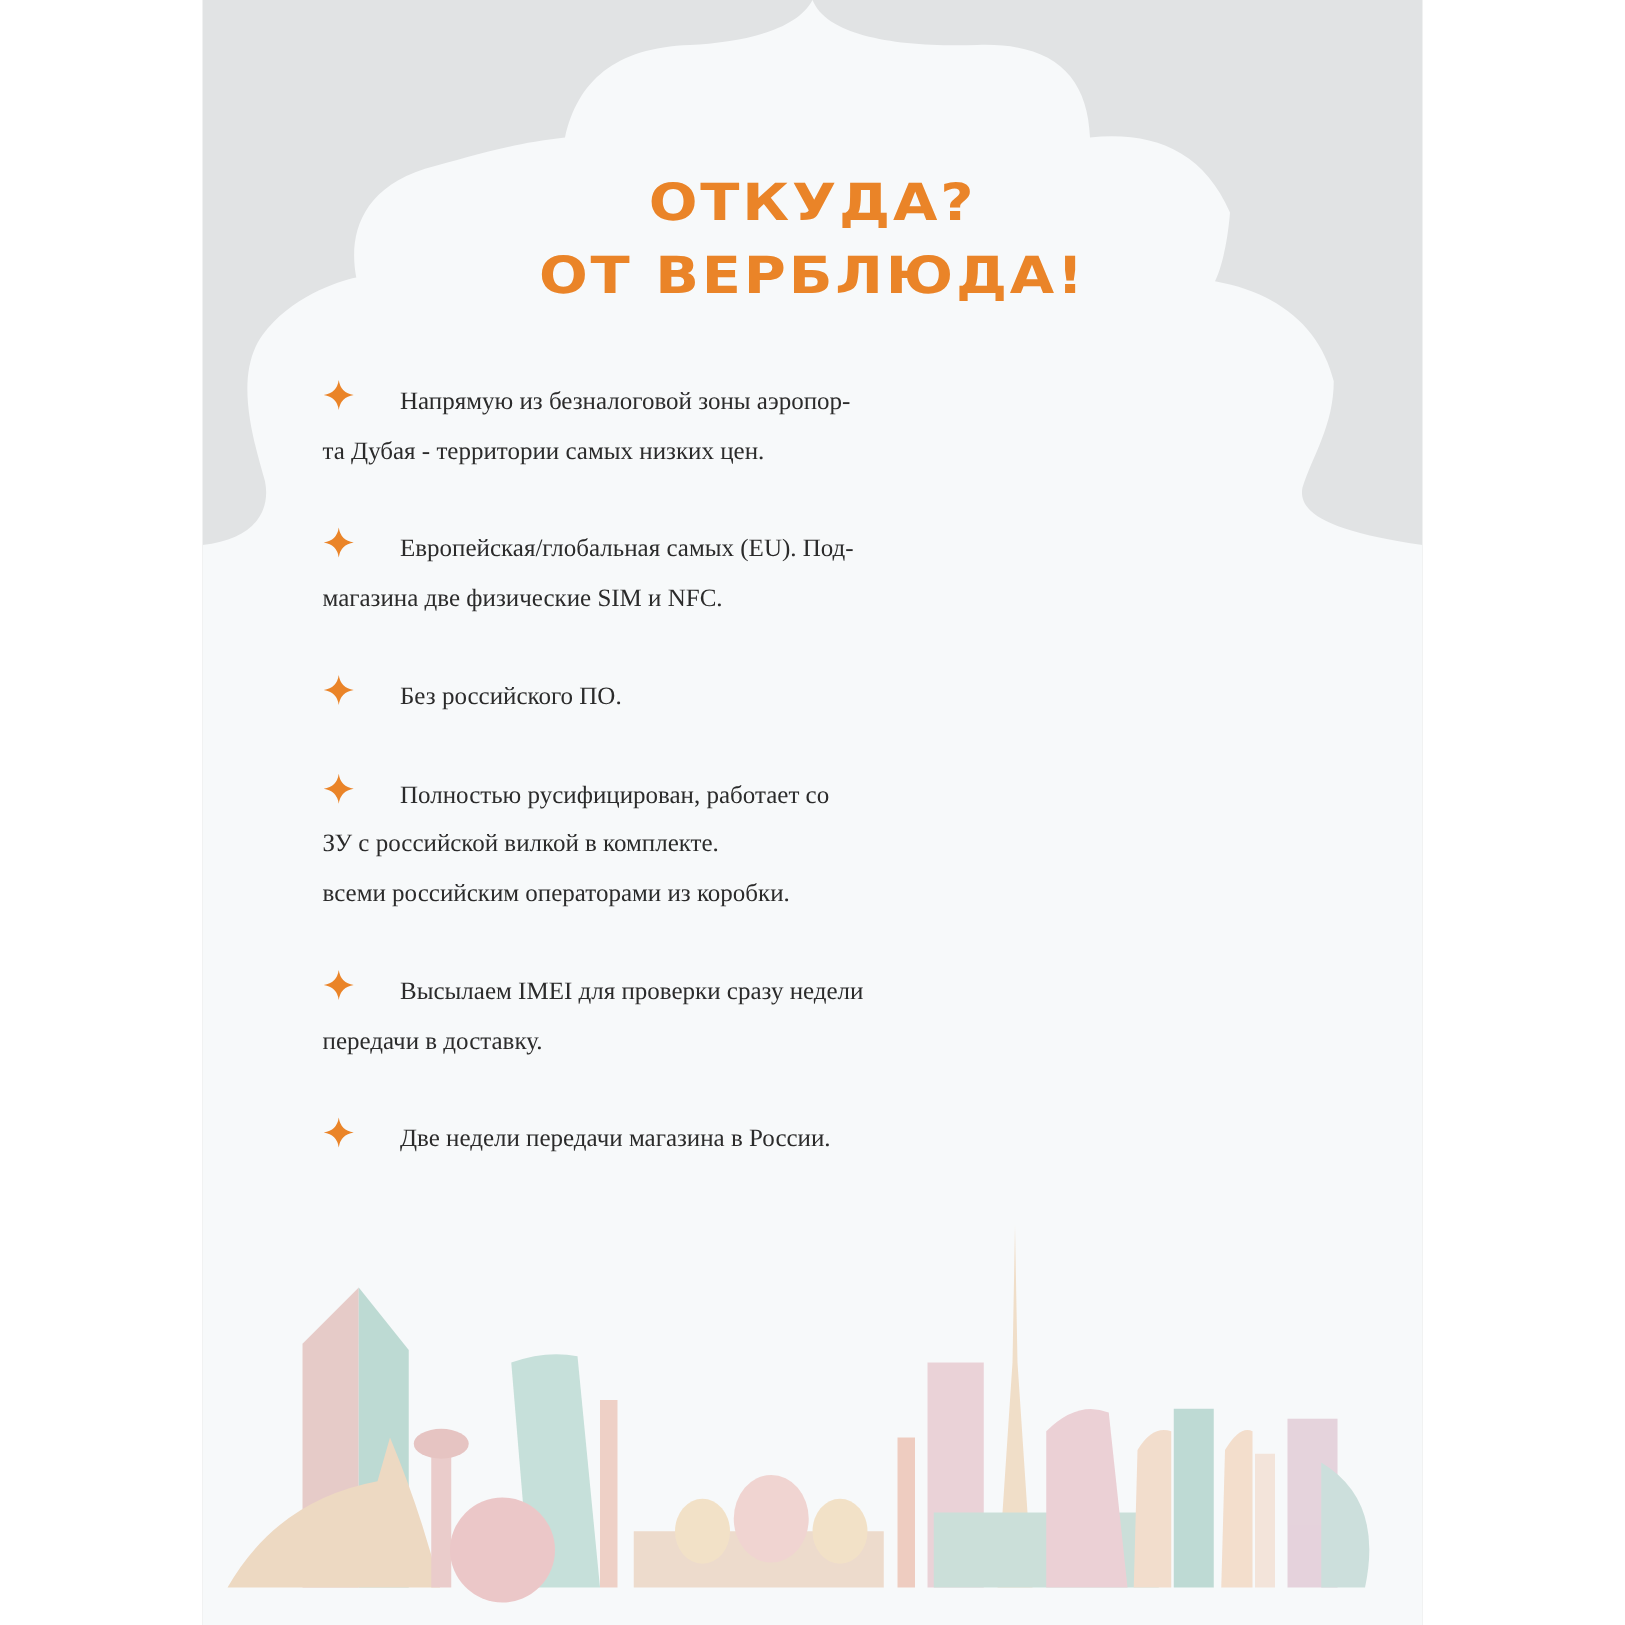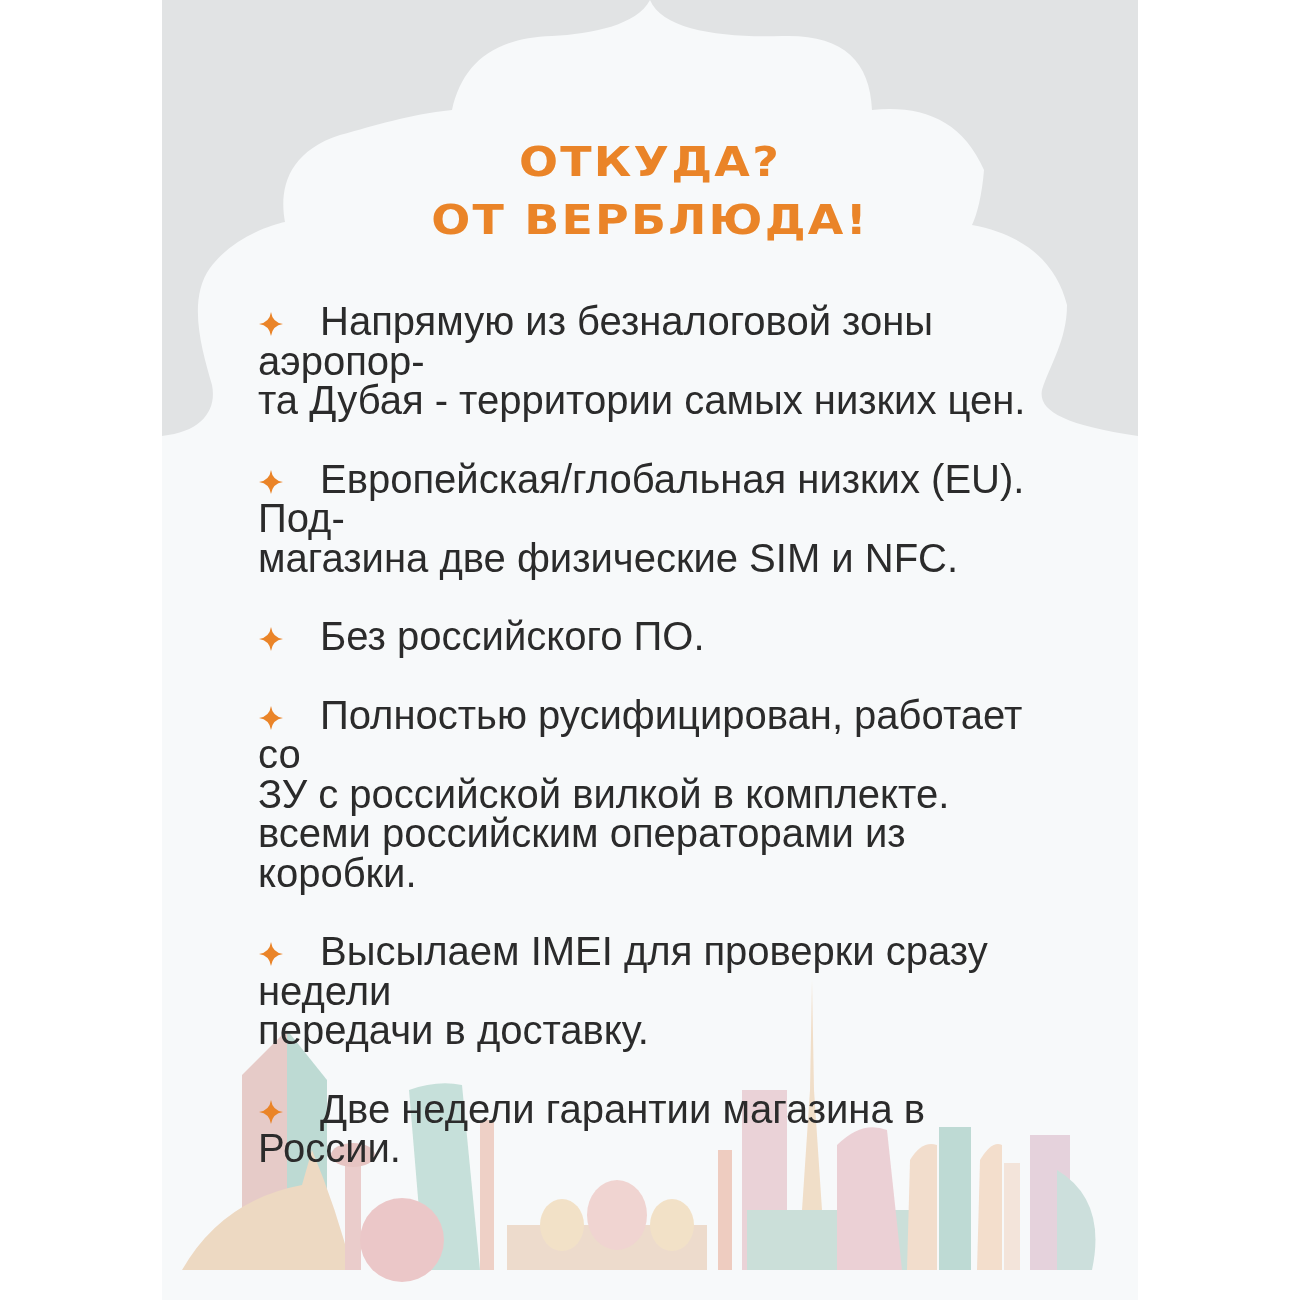--- a/index.html
+++ b/index.html
@@ -4,22 +4,22 @@
   <style>
     html, body { margin:0; padding:0; background:#ffffff; }
     body { width:1300px; height:1300px; position:relative; overflow:hidden; }
     .panel { position:absolute; left:162px; top:0; width:976px; height:1300px; background:#e1e3e4; overflow:hidden; }
     .panel svg.dome { position:absolute; left:0; top:0; }
     .skyline { position:absolute; left:0; top:970px; }
     .title { position:absolute; left:0; width:976px; top:133px; text-align:center;
       font-family:"DejaVu Sans", sans-serif; font-weight:bold; color:#ea8428;
       font-size:41px; line-height:58px; letter-spacing:2px; transform:scaleX(1.12); transform-origin:center; }
     .title div { white-space:nowrap; }
-    .list { position:absolute; left:96px; top:302px; width:800px; font-family:Liberation Sans, sans-serif;
-      color:#2b2b2b; font-size:40px; line-height:39.5px; }
+    .list { position:absolute; left:96px; top:302px; width:800px; font-family:Liberation Serif, serif;
+      color:#2b2b2b; font-size:20px; line-height:39.5px; }
     .item { position:relative; margin:0 0 39px 0; }
     .star { display:inline-block; width:26px; height:26px; margin-right:36px; vertical-align:-2px; }
     .star svg { display:block; }
   </style>
 </head>
 <body>
 
 <div class="panel">
   <svg class="dome" width="976" height="1300" viewBox="0 0 976 1300">
     <path fill="#f7f9fa" d="
@@ -88,21 +88,21 @@
   <div class="list">
     <div class="item">
       <div><span class="star"><svg width="26" height="26" viewBox="0 0 26 26">
               <path d="M13 1 Q14.5 11.5 25 13 Q14.5 14.5 13 25 Q11.5 14.5 1 13 Q11.5 11.5 13 1 Z" fill="#ea8428"></path>
             </svg></span><span>Напрямую из безналоговой зоны аэропор-</span></div>
       <div>та Дубая - территории самых низких цен.</div>
     </div>
     <div class="item">
       <div><span class="star"><svg width="26" height="26" viewBox="0 0 26 26">
               <path d="M13 1 Q14.5 11.5 25 13 Q14.5 14.5 13 25 Q11.5 14.5 1 13 Q11.5 11.5 13 1 Z" fill="#ea8428"></path>
-            </svg></span><span>Европейская/глобальная низких (EU). Под-</span></div>
+            </svg></span><span>Европейская/глобальная самых (EU). Под-</span></div>
       <div>магазина две физические SIM и NFC.</div>
     </div>
     <div class="item">
       <div><span class="star"><svg width="26" height="26" viewBox="0 0 26 26">
               <path d="M13 1 Q14.5 11.5 25 13 Q14.5 14.5 13 25 Q11.5 14.5 1 13 Q11.5 11.5 13 1 Z" fill="#ea8428"></path>
             </svg></span><span>Без российского ПО.</span></div>
     </div>
     <div class="item">
       <div><span class="star"><svg width="26" height="26" viewBox="0 0 26 26">
               <path d="M13 1 Q14.5 11.5 25 13 Q14.5 14.5 13 25 Q11.5 14.5 1 13 Q11.5 11.5 13 1 Z" fill="#ea8428"></path>
@@ -112,16 +112,16 @@
     </div>
     <div class="item">
       <div><span class="star"><svg width="26" height="26" viewBox="0 0 26 26">
               <path d="M13 1 Q14.5 11.5 25 13 Q14.5 14.5 13 25 Q11.5 14.5 1 13 Q11.5 11.5 13 1 Z" fill="#ea8428"></path>
             </svg></span><span>Высылаем IMEI для проверки сразу недели</span></div>
       <div>передачи в доставку.</div>
     </div>
     <div class="item">
       <div><span class="star"><svg width="26" height="26" viewBox="0 0 26 26">
               <path d="M13 1 Q14.5 11.5 25 13 Q14.5 14.5 13 25 Q11.5 14.5 1 13 Q11.5 11.5 13 1 Z" fill="#ea8428"></path>
-            </svg></span><span>Две недели гарантии магазина в России.</span></div>
+            </svg></span><span>Две недели передачи магазина в России.</span></div>
     </div>
   </div>
 </div>
 
 </body></html>

